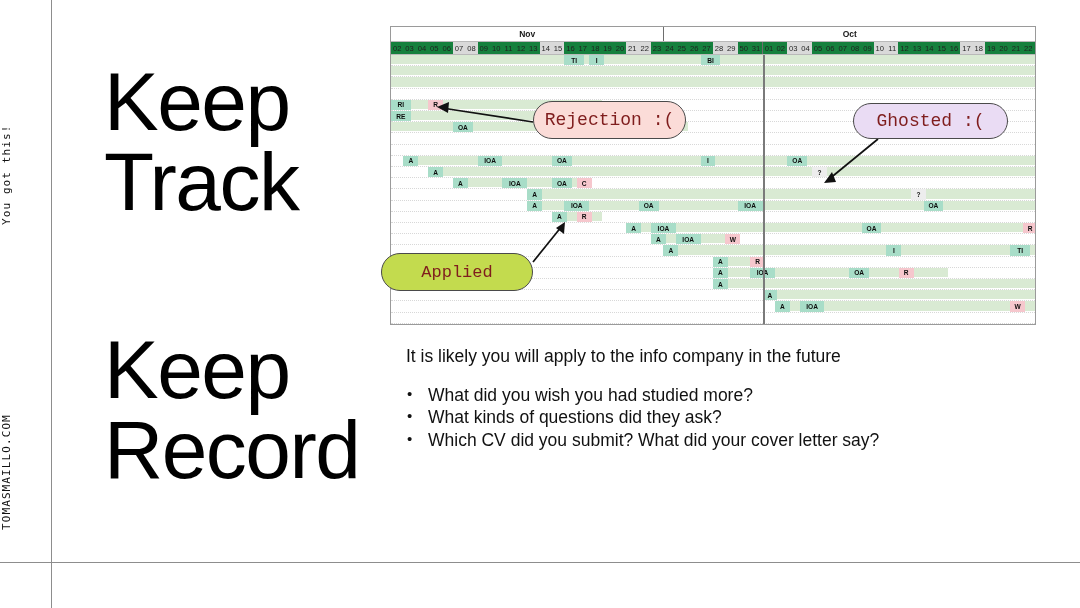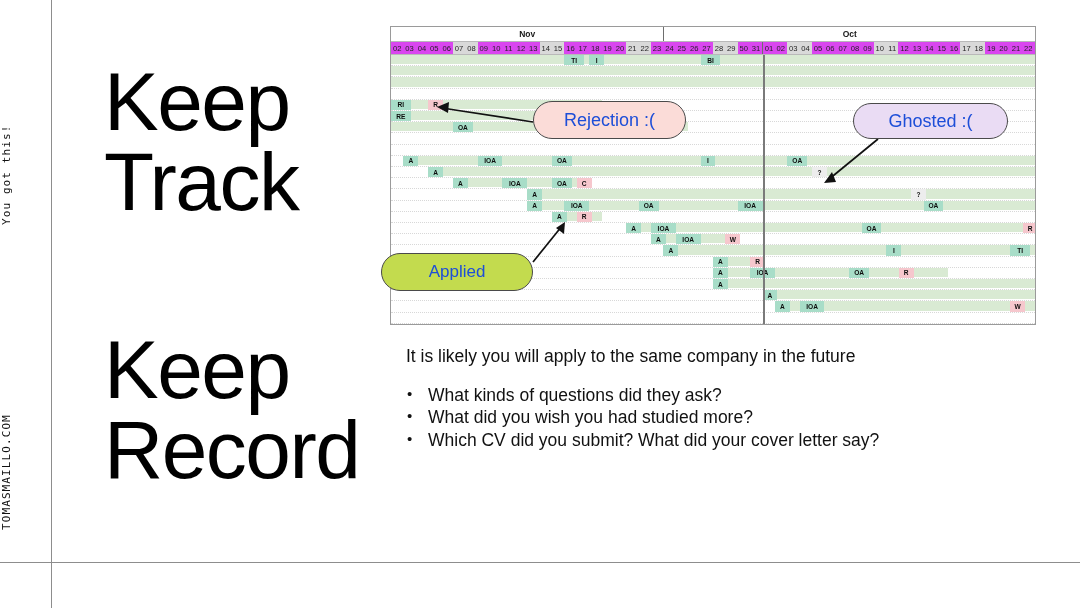--- a/index.html
+++ b/index.html
@@ -57,21 +57,21 @@
     font-size:8.5px;font-weight:bold;color:#1a1a1a;
     display:flex;align-items:center;justify-content:center;
     box-sizing:border-box;background:#fff;
   }
   .month + .month{border-left:1px solid #6e6e6e;}
 
   .days{display:flex;height:13px;border-bottom:1px solid #b9b9b9;box-sizing:border-box;}
   .day{
     font-size:7.6px;color:#1f1f1f;flex:0 0 auto;
     display:flex;align-items:center;justify-content:center;
-    box-sizing:border-box;background:#d946ef;
+    box-sizing:border-box;background:#15803d;
   }
   .day.we{background:#d9d9d9;}
   .day.mstart{border-left:1px solid #6e6e6e;}
 
   .rows{position:relative;}
   .grow{position:relative;box-sizing:border-box;border-bottom:1px dotted #d8d8d8;}
   .bar{position:absolute;top:0;bottom:1px;background:#d9ead3;}
   .cell{
     position:absolute;top:0;height:100%;
     display:flex;align-items:center;justify-content:center;
@@ -80,22 +80,22 @@
   .cell.green{background:#a8ddc8;}
   .cell.pink{background:#f6c7cd;}
   .cell.grey{background:#ededed;}
 
   
   .msep{position:absolute;top:0;bottom:0;width:2px;background:#7a7a7a;}
 
   
   .bubble{
     position:absolute;display:flex;align-items:center;justify-content:center;
-    font-family:Liberation Sans, sans-serif;
-    font-size:18px;color:#1d4ed8;
+    font-family:Liberation Mono, monospace;
+    font-size:18px;color:#7f1d1d;
     border:1.6px solid #4a4a4a;border-radius:40px;box-sizing:border-box;
     white-space:nowrap;
   }
   #bub-rejection{left:533px;top:101px;width:153px;height:38px;background:#fbdcd8;}
   #bub-ghosted{left:853px;top:103px;width:155px;height:36px;background:#eadcf4;}
   #bub-applied{left:381px;top:253px;width:152px;height:38px;background:#c3db4e;font-size:17px;}
 
   svg.lead{position:absolute;left:0;top:0;width:1080px;height:608px;pointer-events:none;}
 </style>
 </head>
@@ -106,24 +106,24 @@
 
 <div class="vtext" id="vt-top">You got this!</div>
 <div class="vtext" id="vt-bot">TOMASMAILLO.COM</div>
 
 <div class="heading" id="h1">Keep
 Track</div>
 <div class="heading" id="h2">Keep
 Record</div>
 
 <div class="body-copy">
-  <div class="body-lead">It is likely you will apply to the same company in the future</div>
+  <div class="body-lead">It is likely you will apply to the info company in the future</div>
   <ul class="bullets">
+      <li>What did you wish you had studied more?</li>
       <li>What kinds of questions did they ask?</li>
-      <li>What did you wish you had studied more?</li>
       <li>Which CV did you submit? What did your cover letter say?</li>
     </ul>
 </div>
 
 <div id="gantt">
   <div class="months">
       <div class="month" style="width: 272.462px;">Nov</div>
       <div class="month" style="width: 371.538px;">Oct</div>
     </div>
   <div class="days">

